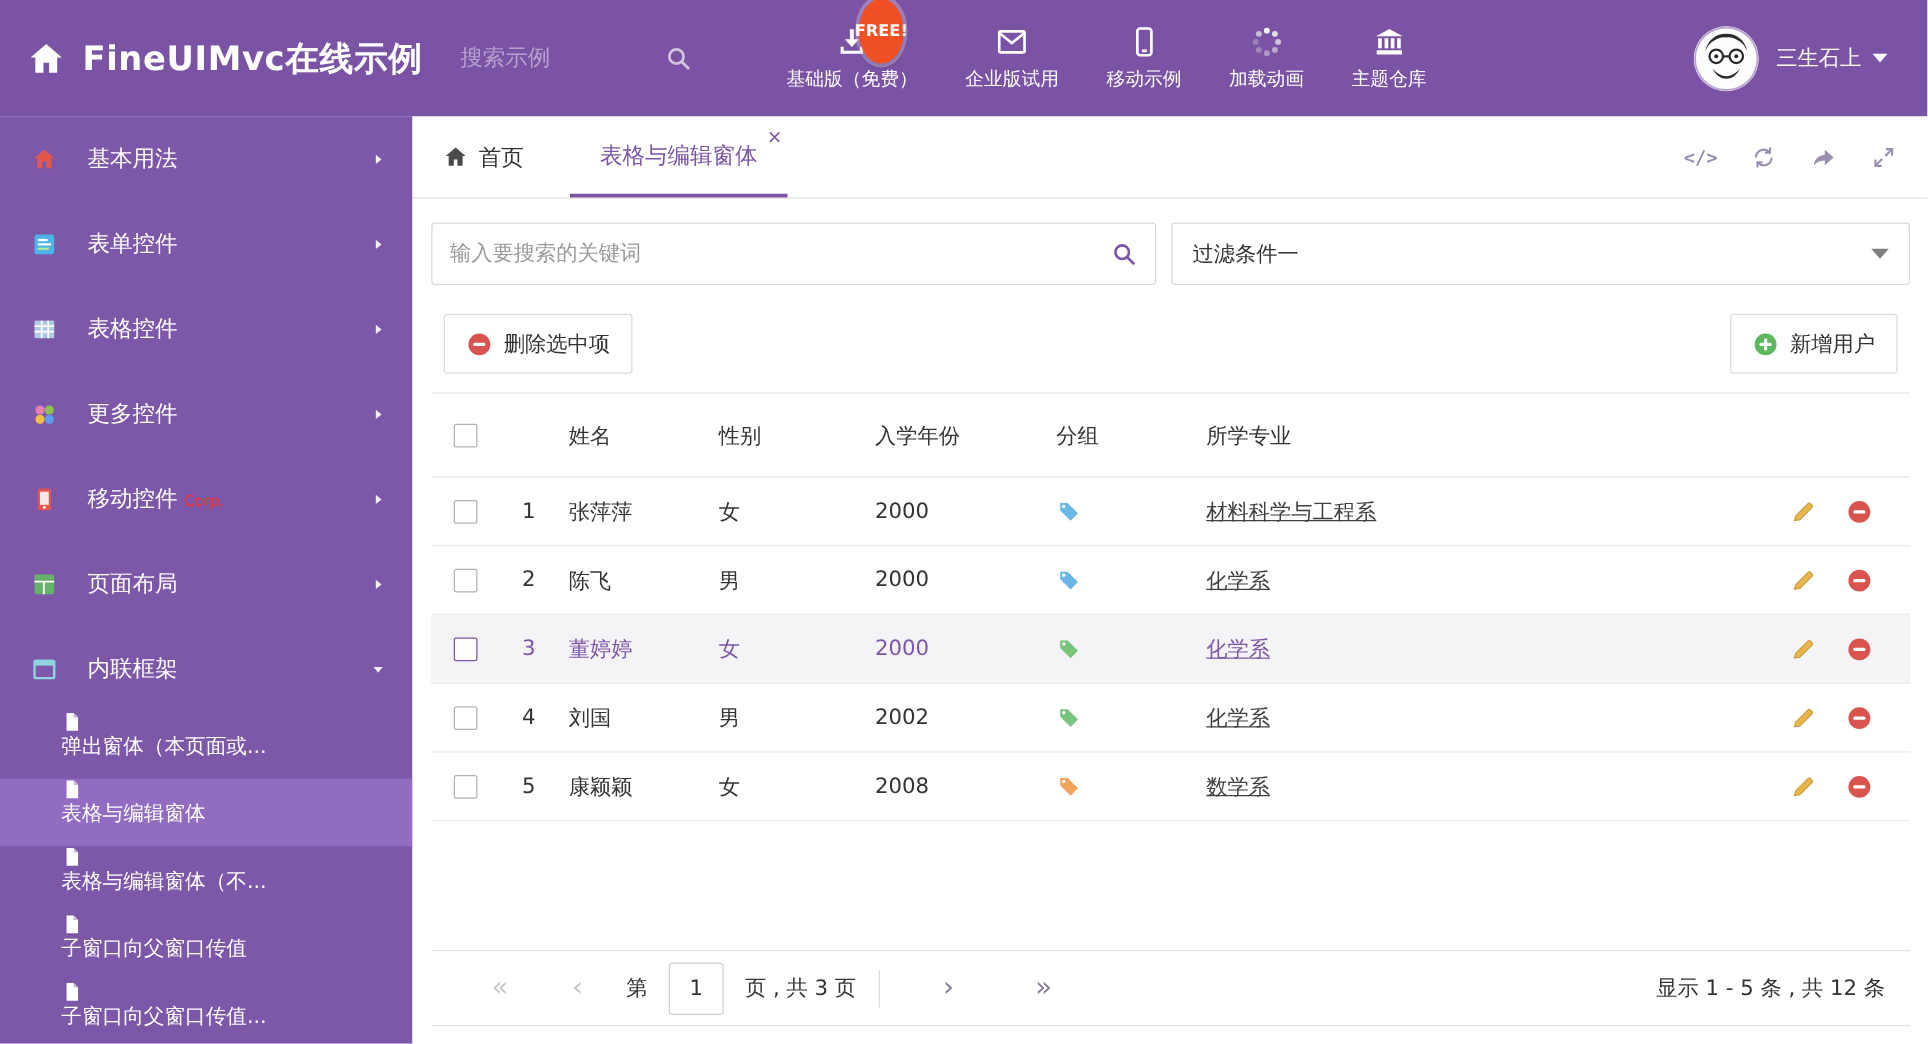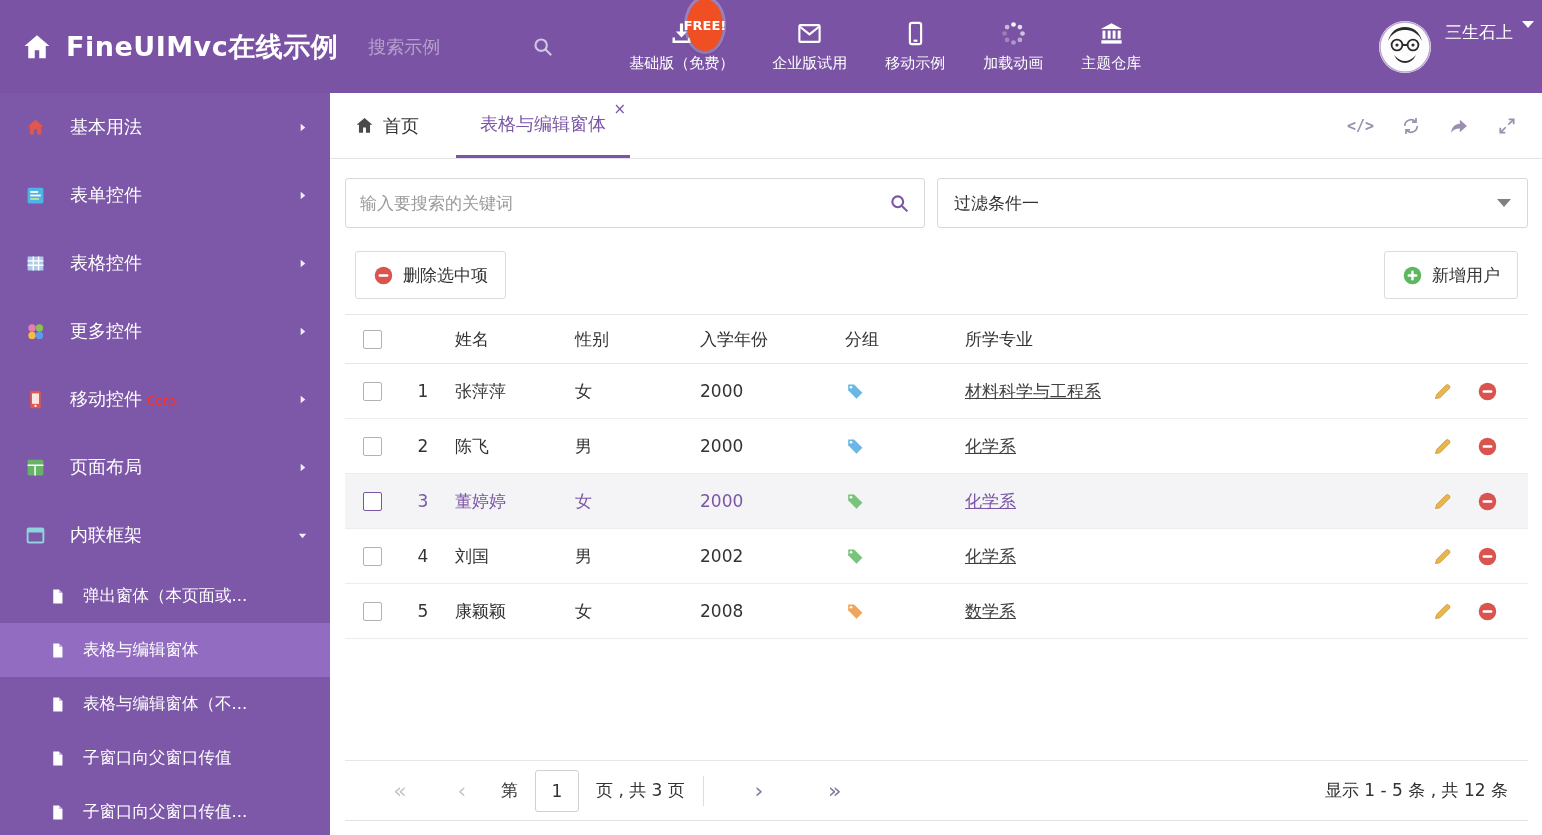--- a/index.html
+++ b/index.html
@@ -16,36 +16,36 @@
   .top-search input { width:150px; background:transparent; border:none; outline:none; color:rgba(255,255,255,.85); font-size:18px; font-family:inherit; }
   .top-search input::placeholder { color:rgba(255,255,255,.45); }
   .top-search .s-icon { width:22px; height:22px; color:rgba(255,255,255,.65); margin-left:14px; }
   .top-nav { display:flex; margin-left:56px; }
   .top-nav-item { display:flex; flex-direction:column; align-items:center; padding:0 19px; cursor:pointer; }
   .top-nav-item .n-icon { width:27px; height:27px; color:#fff; margin-bottom:7px; }
   .top-nav-item .n-label { font-size:15px; white-space:nowrap; }
   .free-badge { position:absolute; left:687px; top:-1px; width:36px; height:52px; border-radius:50%; background:#f04e23;
     display:flex; align-items:center; justify-content:center; font-size:13px; font-weight:bold; color:#fff;
     box-shadow:0 0 0 3px rgba(255,255,255,.28), 0 2px 4px rgba(0,0,0,.25); z-index:3; }
-  .userbox { margin-left:auto; display:flex; align-items:flex-start; padding-right:8px; cursor:pointer; }
+  .userbox { margin-left:auto; display:flex; align-items:center; padding-right:32px; cursor:pointer; }
   .avatar { width:52px; height:52px; border-radius:50%; overflow:hidden; background:#fff; flex:0 0 52px; }
   .username { font-size:17px; margin-left:14px; }
   .caret-down { width:0; height:0; border-left:6px solid transparent; border-right:6px solid transparent; border-top:7px solid #fff; margin-left:9px; }
 
   
   .body-wrap { display:flex; flex:1; min-height:0; }
 
   
   .sidebar { width:330px; flex:0 0 330px; background:#7d57a8; color:#fff; overflow:hidden; }
   .side-item { height:68px; display:flex; align-items:center; padding:0 22px 0 25px; cursor:pointer; }
   .side-item .si-icon { width:21px; height:21px; margin-right:24px; flex:0 0 21px; }
   .side-item .si-label { font-size:18px; }
   .side-item .si-badge { color:#ff2d21; font-size:12px; margin-left:5px; position:relative; top:2px; }
   .side-item .si-arrow { margin-left:auto; width:11px; height:11px; color:rgba(255,255,255,.9); }
-  .sub-item { height:54px; display:flex; align-items:center; padding:0 20px 0 49px; cursor:pointer; }
+  .sub-item { height:54px; display:flex; padding:0 20px 0 49px; cursor:pointer;flex-direction:column; }
   .sub-item.active { background:#916cc0; }
   .sub-item .sub-icon { width:17px; height:17px; margin-right:17px; flex:0 0 17px; }
   .sub-item .sub-label { font-size:16.5px; white-space:nowrap; }
 
   
   .main { flex:1; display:flex; flex-direction:column; background:#fff; min-width:0; }
   .tabbar { height:66px; flex:0 0 66px; border-bottom:1px solid #e4e4e4; display:flex; align-items:stretch; padding-left:23px; }
   .tab { display:flex; align-items:center; font-size:18px; color:#333; margin-right:35px; position:relative; cursor:pointer; padding:0 2px; }
   .tab .tab-home { width:19px; height:19px; color:#4a4a4a; margin-right:9px; }
   .tab.active { color:#7b56a6; border-bottom:3px solid #7b56a6; padding:0 24px; }
@@ -63,21 +63,21 @@
   .dropdown { flex:1; margin-left:12px; height:50px; border:1px solid #d8d8d8; border-radius:3px; display:flex; align-items:center; padding:0 16px; cursor:pointer; background:#fff; }
   .dropdown .dd-value { font-size:17px; color:#333; }
   .dropdown .dd-caret { margin-left:auto; width:0; height:0; border-left:7px solid transparent; border-right:7px solid transparent; border-top:8px solid #808080; }
 
   .panel { margin:12px 14px 0 15px; height:581px; display:flex; flex-direction:column; border-bottom:1px solid #e2e2e2; }
   .grid-toolbar { display:flex; justify-content:space-between; padding:11px 10px 15px 10px; }
   .btn { height:48px; background:#fff; border:1px solid #dcdcdc; border-radius:3px; display:flex; align-items:center; padding:0 17px; font-size:17px; color:#333; cursor:pointer; }
   .btn .b-icon { width:21px; height:21px; margin-right:9px; }
 
   .thead-row, .trow { display:grid; grid-template-columns:54px 48px 120px 125px 145px 120px 1fr 112px; align-items:center; }
-  .thead-row { height:50px; border-top:1px solid #e6e6e6; border-bottom:1px solid #e6e6e6; font-size:17px; color:#333; }
+  .thead-row { height:68px; border-top:1px solid #e6e6e6; border-bottom:1px solid #e6e6e6; font-size:17px; color:#333; }
   .trow { height:55px; border-bottom:1px solid #ececec; font-size:17px; }
   .cell-pad { padding-left:8px; }
   .cell-center { display:flex; justify-content:center; align-items:center; }
   .checkbox { width:19px; height:19px; border:1.5px solid #b3b3b3; border-radius:2px; background:#fff; cursor:pointer; }
   .num-cell { text-align:center; }
   .tag-ic { width:19px; height:19px; display:block; }
   .major-link { color:#404040; text-decoration:underline; cursor:pointer; }
   .actions { display:flex; align-items:center; gap:24px; padding-left:16px; }
   .act-ic { width:21px; height:21px; cursor:pointer; display:block; }
   .trow.selected { background:#f4f3f6; color:#7b56a6; }

